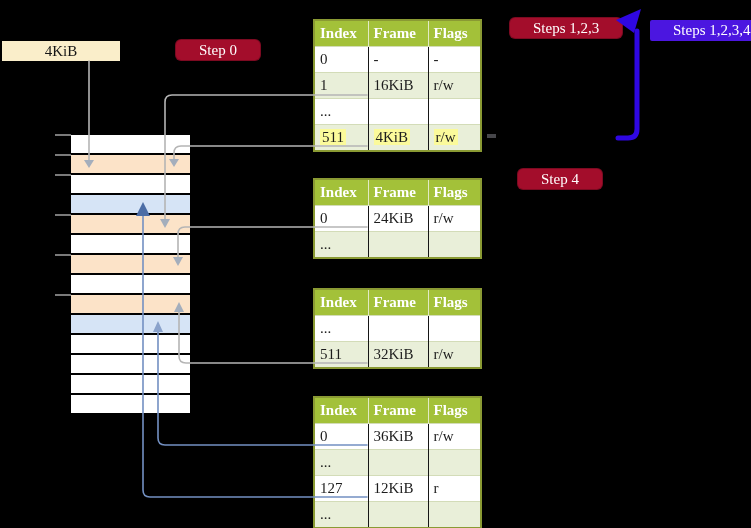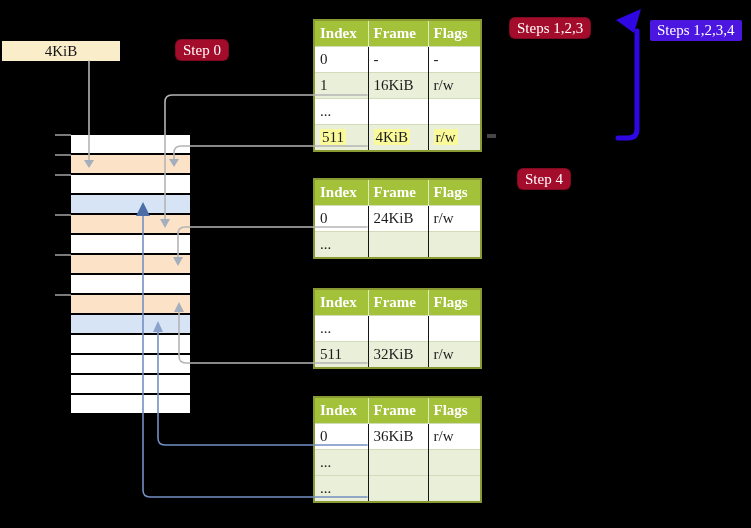--- a/index.html
+++ b/index.html
@@ -1,21 +1,21 @@
 <!DOCTYPE html>
 <html><head>
 <meta charset="utf-8">
 <style>
   html,body{margin:0;padding:0;background:#000;}
   #stage{position:relative;width:751px;height:528px;background:#000;overflow:hidden;
          font-family:"Liberation Serif","DejaVu Serif",serif;}
   .label-box{position:absolute;left:2px;top:41px;width:118px;height:20px;background:#faeeca;
              color:#151515;font-size:15px;line-height:20px;text-align:center;}
   .badge{position:absolute;color:#fff;font-size:15px;line-height:20px;height:20px;
-         padding:0 7px;white-space:nowrap;}
+         padding:0 23px;white-space:nowrap;}
   .badge.red{background:#a30d2b;border-radius:5px;box-shadow:0 0 0 1px #7c0a21;}
   .badge.bluesq{background:#4b16e0;border-radius:2px;}
   #badge-step0{left:176px;top:40px;}
   #badge-steps123{left:510px;top:18px;}
   #badge-steps1234{left:650px;top:20px;height:21px;line-height:21px;}
   #badge-step4{left:518px;top:169px;}
   #memcol{position:absolute;left:71px;top:135px;width:119px;z-index:1;}
   .memrow{width:119px;height:20px;box-sizing:border-box;border-bottom:2px solid #000;}
   .tick{position:absolute;left:55px;width:16px;height:2px;background:#7a7a7a;}
   table.pt{position:absolute;border-collapse:collapse;background:#fff;z-index:2;
@@ -171,20 +171,25 @@
           <tr>
             <td>0</td>
             <td>36KiB</td>
             <td>r/w</td>
           </tr>
           <tr class="shade">
             <td>...</td>
             <td></td>
             <td></td>
           </tr>
+          <tr>
+            <td>127</td>
+            <td>12KiB</td>
+            <td>r</td>
+          </tr>
           <tr class="shade">
             <td>...</td>
             <td></td>
             <td></td>
           </tr>
         </tbody>
       </table>
     </div>
 
   <svg id="overlay" viewBox="0 0 751 528">

